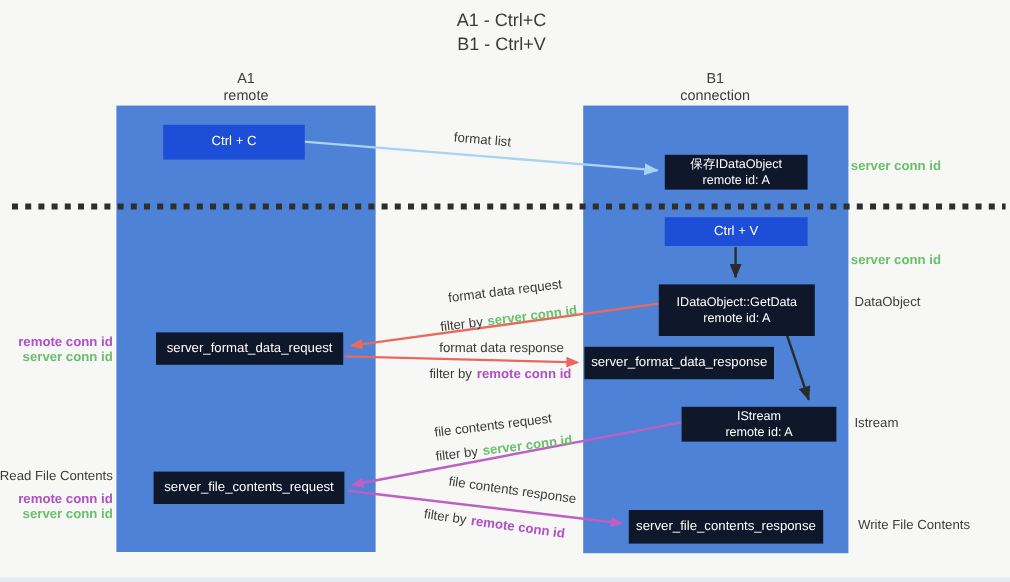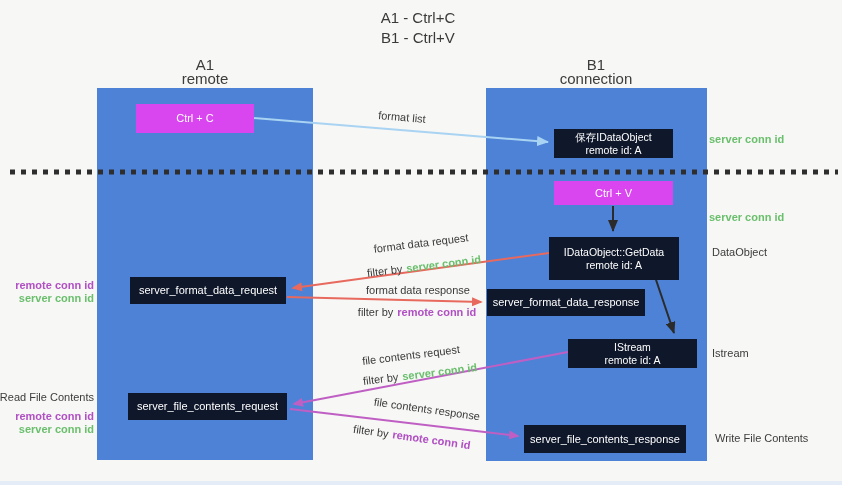--- a/index.html
+++ b/index.html
@@ -1,25 +1,25 @@
 <!DOCTYPE html>
 <html><head>
 <meta charset="utf-8">
 <style>
   html,body{margin:0;padding:0;}
   body{font-family:"Liberation Sans",sans-serif;background:#f7f7f5;}
   #canvas{position:relative;width:842px;height:485px;background:#f7f7f5;overflow:hidden;}
 
   .lane{position:absolute;background:#4d82d7;z-index:1;}
-  .lane-header{position:absolute;z-index:3;text-align:center;color:#3c3c3c;font-size:15px;line-height:14px;}
+  .lane-header{position:absolute;z-index:3;text-align:center;color:#3c3c3c;font-size:12px;line-height:14px;}
   .title{position:absolute;z-index:3;text-align:center;color:#3a3a3a;font-size:15px;line-height:20px;}
 
   .node{position:absolute;z-index:3;display:flex;flex-direction:column;align-items:center;justify-content:center;
         color:#fff;font-size:11px;line-height:13px;text-align:center;white-space:nowrap;}
-  .node.green{background:#d946ef;}
+  .node.green{background:#1d4ed8;}
   .node.orange{background:#0f172a;}
 
   .side-label{position:absolute;z-index:3;font-size:11px;line-height:13px;white-space:nowrap;color:#3c3c3c;}
   .side-stack{text-align:right;}
   .green-txt{color:#6abf6d;font-weight:bold;}
   .purple-txt{color:#b14fc4;font-weight:bold;}
 
   .edge-label{position:absolute;z-index:3;font-size:11px;color:#3a3a3a;white-space:nowrap;}
   .edge-label .gap{margin-right:4px;}
 

